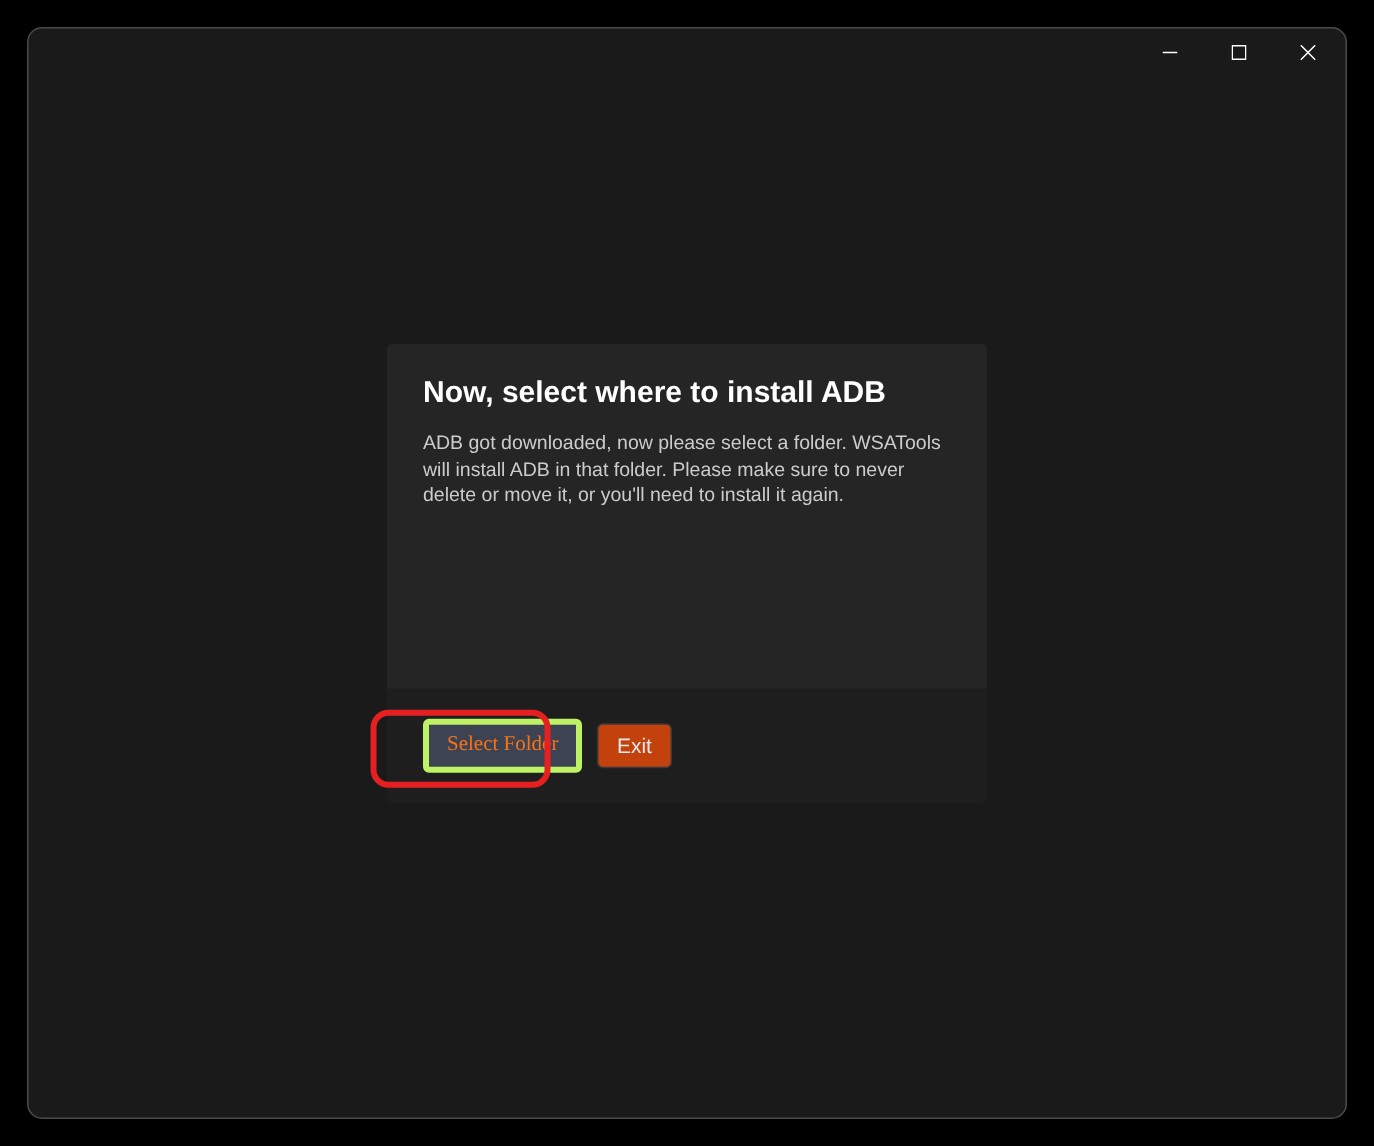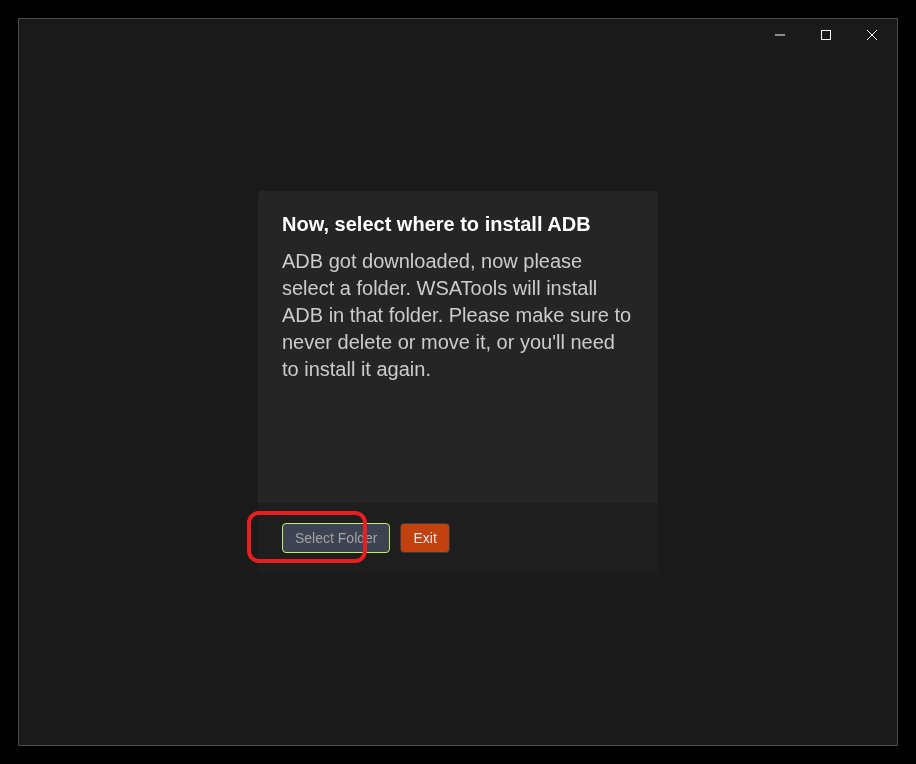--- a/index.html
+++ b/index.html
@@ -16,21 +16,21 @@
       display: flex;
       align-items: center;
       justify-content: center;
     }
     
     .window {
       width: 880px;
       height: 728px;
       background: #1a1a1a;
       border: 1px solid #4a4a4a;
-      border-radius: 0;
+      border-radius: 10px;
       position: relative;
       overflow: hidden;
     }
     
     .titlebar {
       height: 32px;
       display: flex;
       justify-content: flex-end;
       align-items: center;
       padding-right: 2px;
@@ -78,41 +78,41 @@
     
     .dialog-title {
       color: #fff;
       font-size: 20px;
       font-weight: 600;
       margin-bottom: 12px;
     }
     
     .dialog-text {
       color: #cccccc;
-      font-size: 20px;
+      font-size: 13px;
       line-height: 1.35;
     }
     
     .dialog-footer {
       background: #1e1e1e;
       padding: 20px 24px;
       display: flex;
       gap: 10px;
       align-items: center;
     }
     
     .btn-primary {
       background: #3d4352;
-      color: #a3a3a3;
-      border: 1px solid #bef264;
+      color: #f97316;
+      border: 4px solid #bef264;
       border-radius: 4px;
       padding: 6px 12px;
       font-size: 14px;
       cursor: pointer;
-      font-family: Liberation Sans, sans-serif;
+      font-family: Liberation Serif, serif;
     }
     
     .btn-secondary {
       background: #c2410c;
       color: #e8e8e8;
       border: 1px solid #3a3a3a;
       border-radius: 4px;
       padding: 6px 12px;
       font-size: 14px;
       cursor: pointer;

